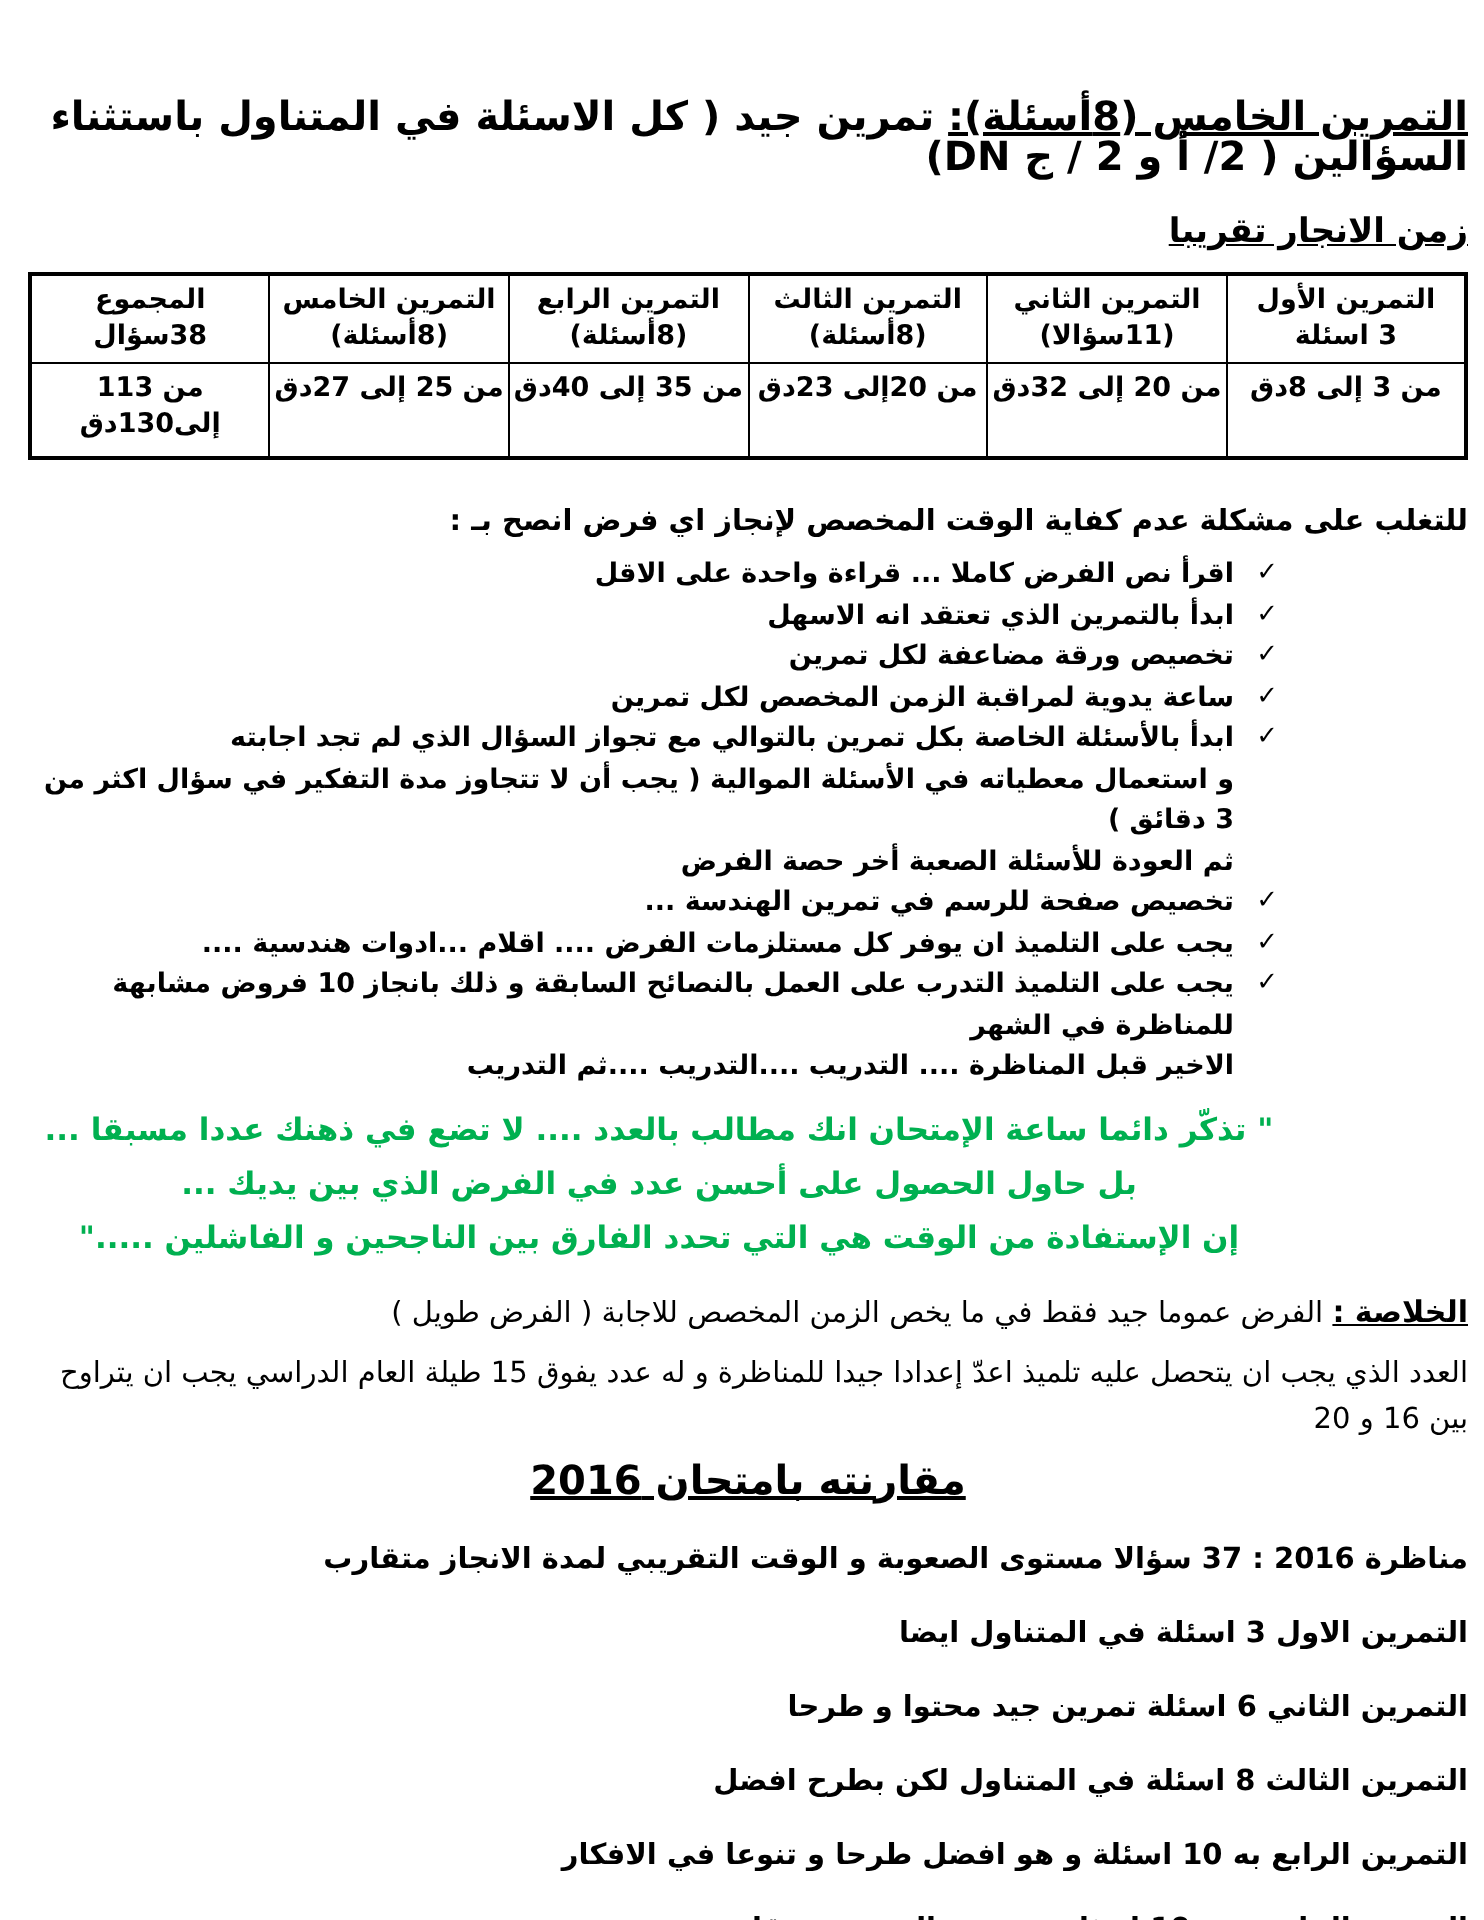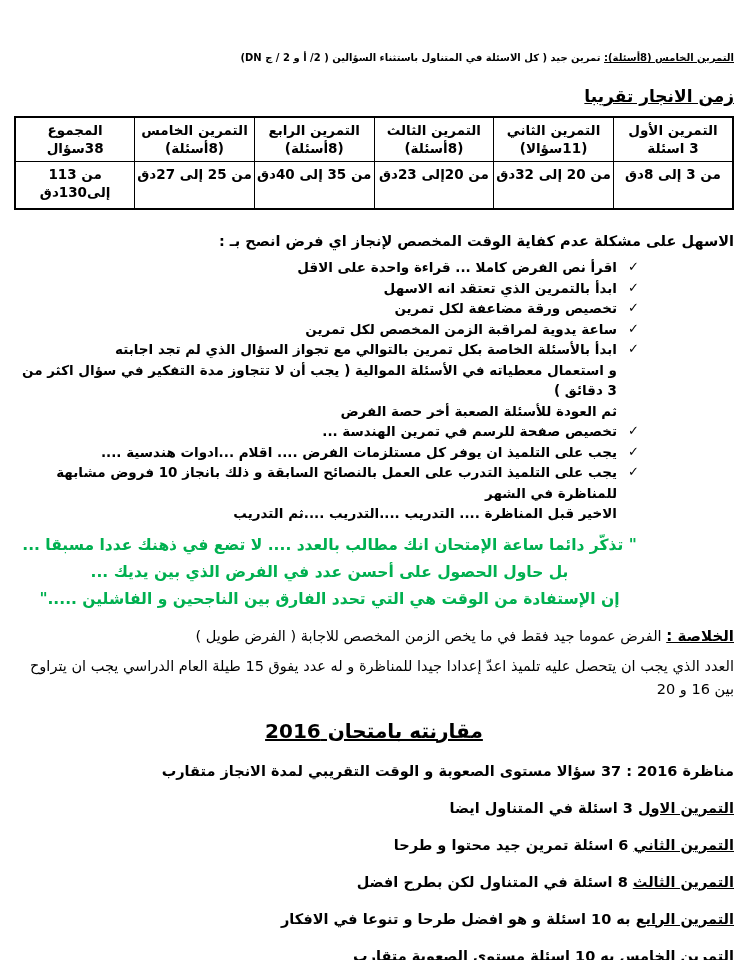--- a/index.html
+++ b/index.html
@@ -9,21 +9,21 @@
     font-family:"DejaVu Sans", sans-serif;
     color:#000;
   }
   .page {
     direction:rtl;
     width:742px; height:960px;
     padding:48px 8px 0 14px;
     font-weight:bold;
     text-align:right;
   }
-  .intro { font-size:10px; line-height:20px; }
+  .intro { font-size:20px; line-height:20px; }
   .lead-ul { text-decoration:underline; }
   .time-heading {
     margin-top:16px;
     font-size:17px; line-height:24px;
     text-decoration:underline;
   }
   .time-table {
     width:100%;
     margin-top:8px;
     border-collapse:collapse;
@@ -51,27 +51,27 @@
   .check-text { text-align:right; }
   .quote {
     margin-top:8px; margin-right:95px; margin-left:6px;
     text-align:center;
     font-size:15.5px; line-height:27px;
   }
   .conclusion { margin-top:12px; font-size:15px; line-height:22px; }
   .reg { font-weight:normal; font-size:14.5px; }
   .grade { margin-top:8px; font-weight:normal; font-size:14.5px; line-height:23px; }
   .cmp-heading {
-    margin-top:16px;
+    margin-top:4px;
     text-align:center;
     font-size:20px; line-height:28px;
     text-decoration:underline;
   }
   .cmp-line { margin-top:15px; font-size:14.5px; line-height:22px; }
-  .cmp-lead { font-weight:bold; text-decoration:underline; }
+  .cmp-lead { font-weight:bold; }
   .cmp-rest { font-weight:bold; }
 </style>
 </head>
 <body>
 
 <div class="page">
 
   <p class="intro">
     <span class="lead-ul">التمرين الخامس (8أسئلة):</span><span>  تمرين جيد ( كل الاسئلة في المتناول باستثناء السؤالين ( 2/ أ و 2 / ج DN)</span>
   </p>
@@ -110,21 +110,21 @@
           <td class="time-cell">من 3 إلى 8دق</td>
           <td class="time-cell">من 20 إلى 32دق</td>
           <td class="time-cell">من 20إلى 23دق</td>
           <td class="time-cell">من 35 إلى 40دق</td>
           <td class="time-cell">من 25 إلى 27دق</td>
           <td class="time-cell">من 113 إلى130دق</td>
         </tr>
     </tbody>
   </table>
 
-  <p class="advice-intro">الاسهل على مشكلة عدم كفاية الوقت المخصص لإنجاز اي فرض انصح بـ :</p>
+  <p class="advice-intro">للتغلب على مشكلة عدم كفاية الوقت المخصص لإنجاز اي فرض انصح بـ :</p>
 
   <div class="checklist" id="checklist">
       <div class="check-row">
         <span class="check">✓</span>
         <span class="check-text">اقرأ نص الفرض كاملا ... قراءة واحدة على الاقل</span>
       </div>
       <div class="check-row">
         <span class="check">✓</span>
         <span class="check-text">ابدأ بالتمرين الذي تعتقد انه الاسهل</span>
       </div>

